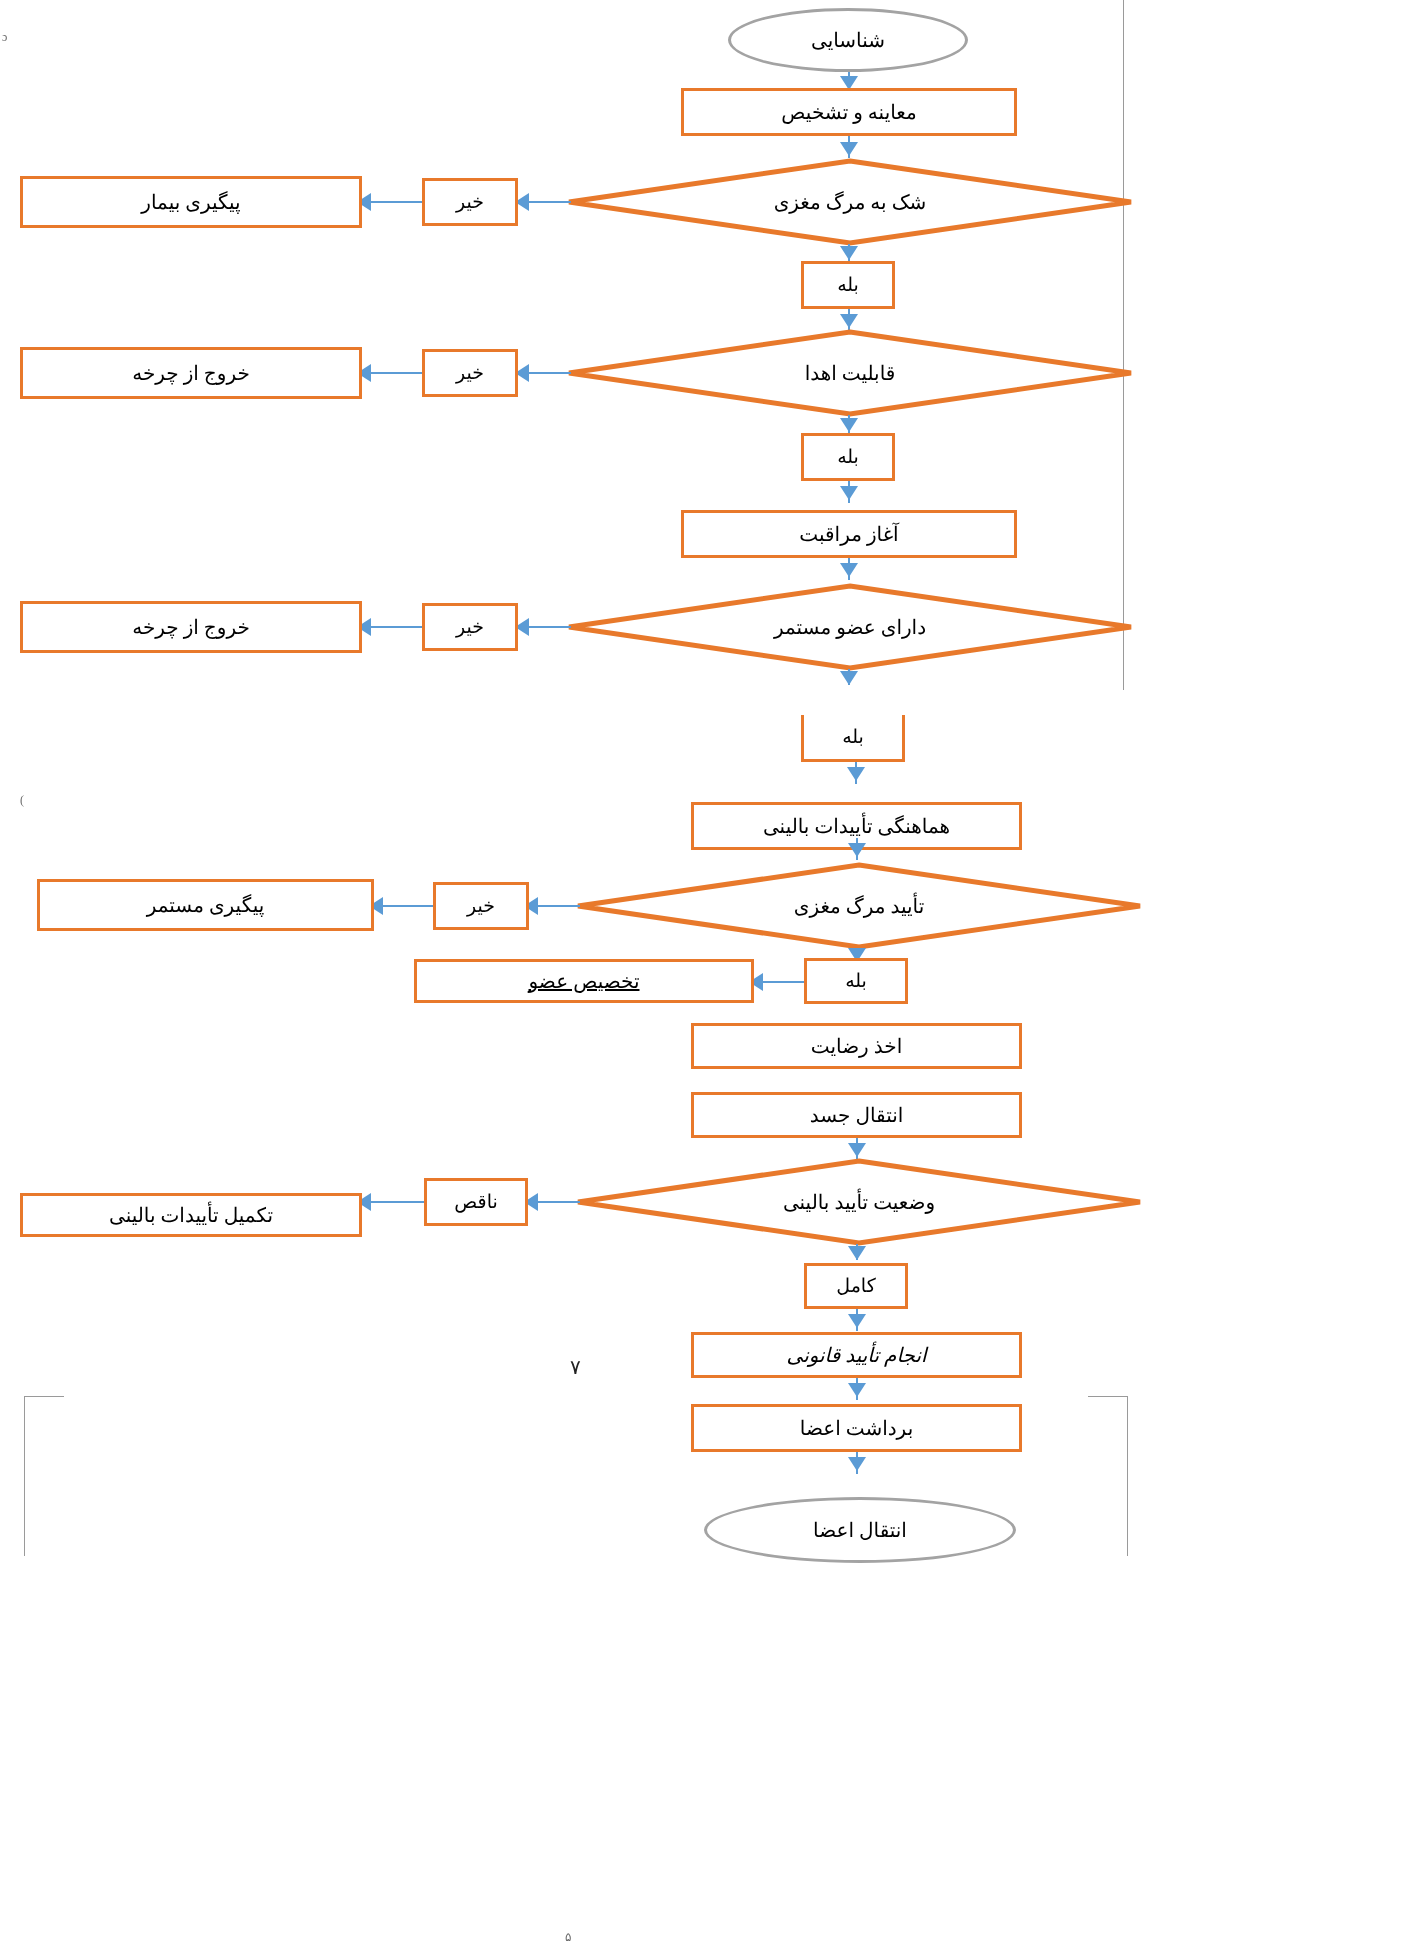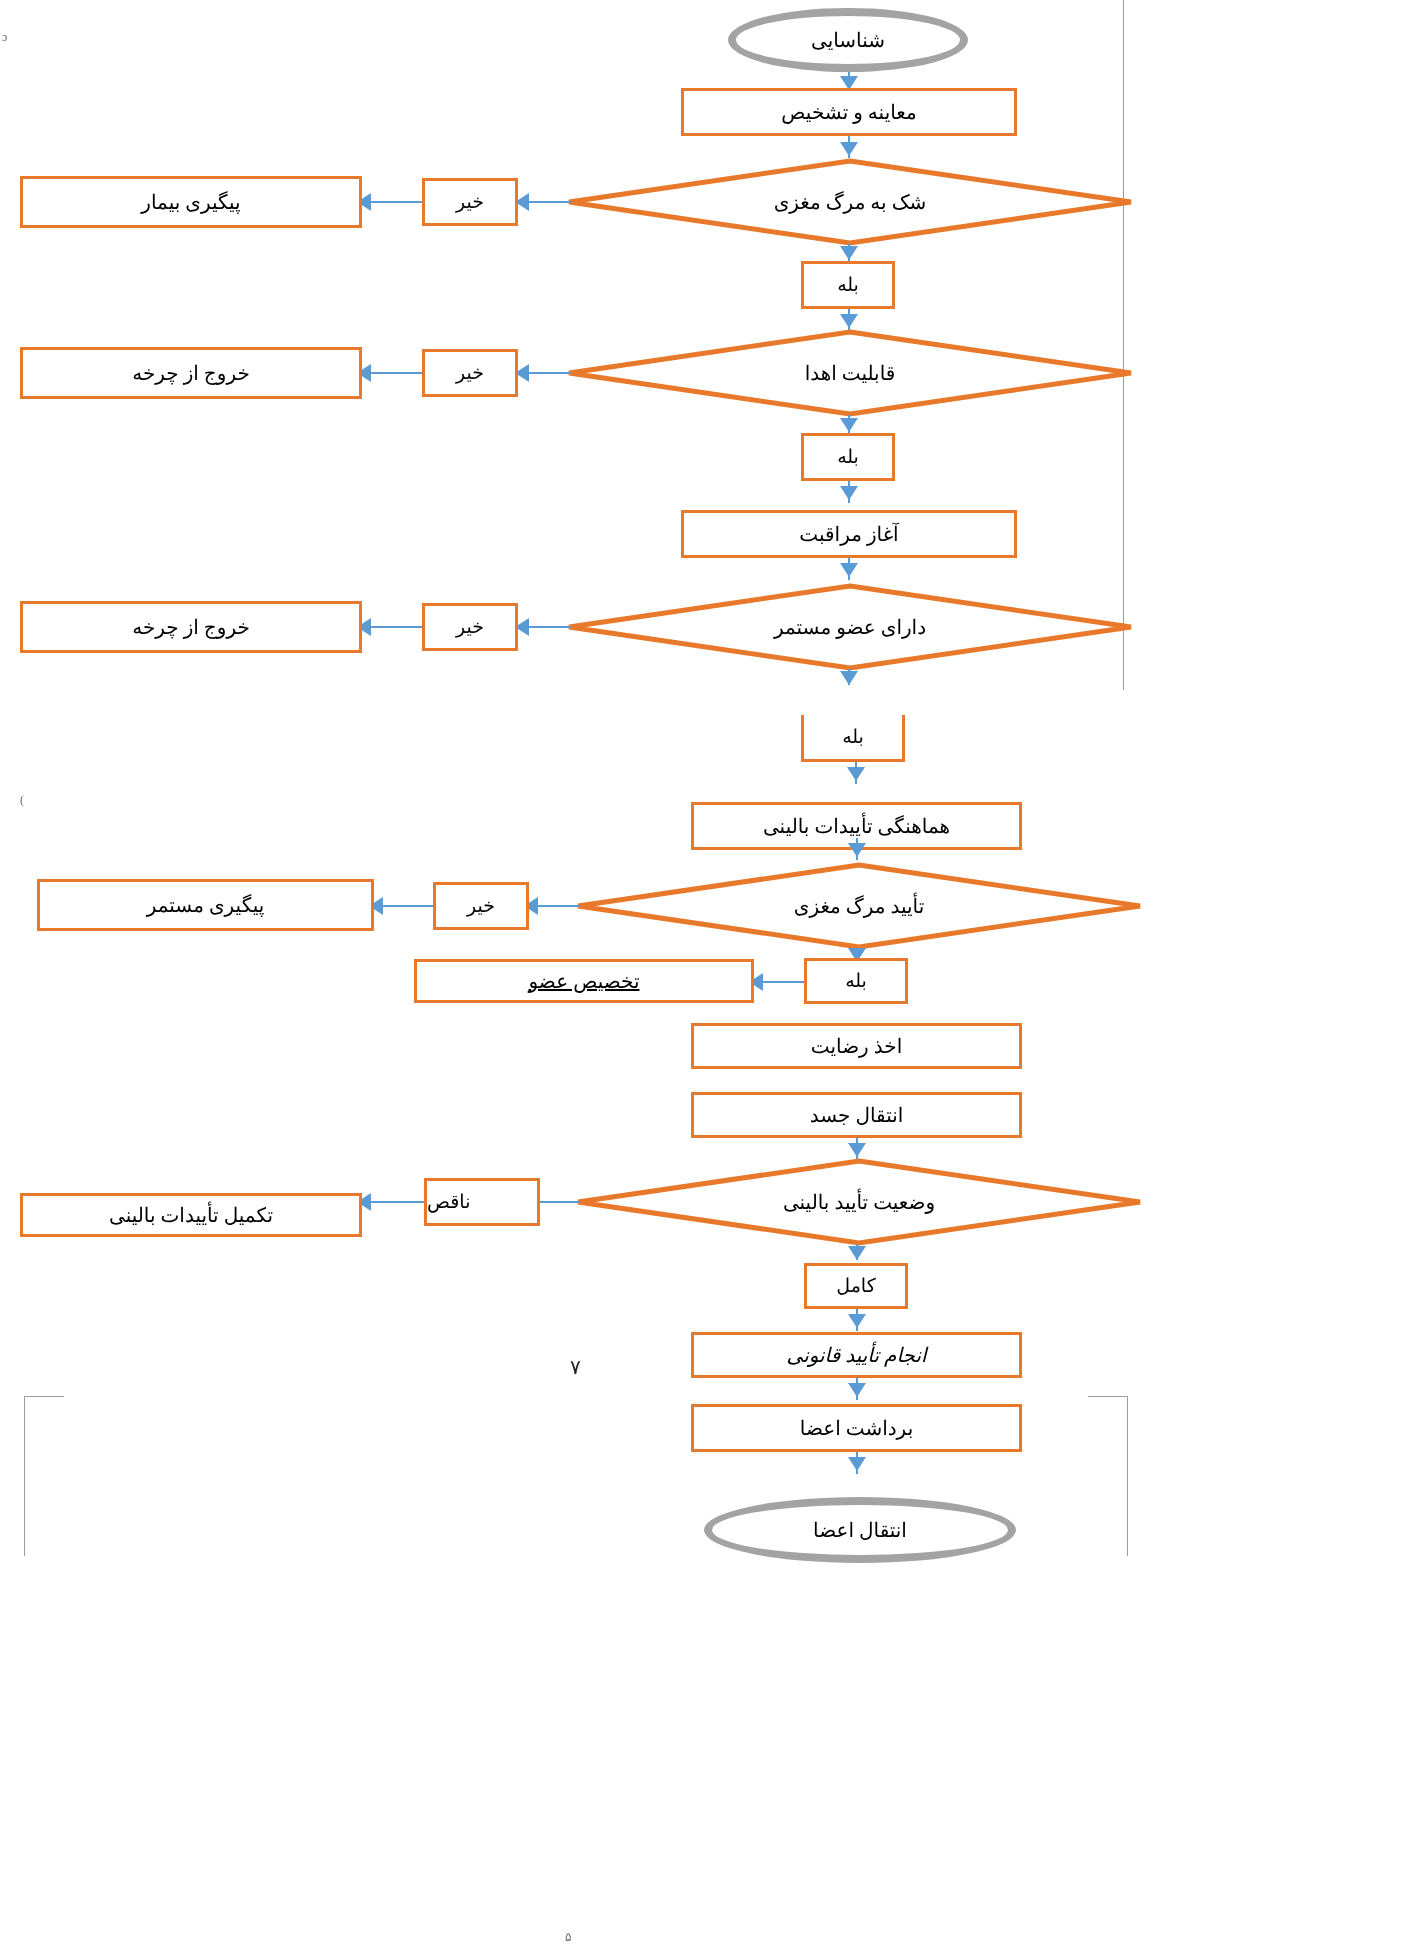--- a/index.html
+++ b/index.html
@@ -37,21 +37,21 @@
     border: 3px solid #E8792B;
   }
 
   
   .box-open-top {
     border: 3px solid #E8792B;
     border-top: none;
   }
 
   .ellipse {
-    border: 8px solid #a3a3a3;
+    border: 3px solid #a3a3a3;
     border-radius: 50% / 50%;
   }
 
   
   .diamond {
     position: absolute;
     box-sizing: border-box;
   }
   .diamond svg {
     position: absolute;
@@ -275,21 +275,21 @@
   <div class="diamond" style="left:575px; top:1158px; width:568px; height:88px;">
     <svg viewBox="0 0 568 88" preserveAspectRatio="none">
       <polygon points="284,3 565,44 284,85 3,44" fill="#ffffff" stroke="#E8792B" stroke-width="5"></polygon>
     </svg>
     <div class="dlabel fs-lg">
       <span>وضعیت تأیید بالینی</span>
     </div>
   </div>
   <div class="conn conn-h" style="left:532px; top:1201px; width:48px;"></div>
   <div class="arrow arrow-left" style="left:524px; top:1193px;"></div>
-  <div class="node box fs-md" style="left:424px; top:1178px; width:116px; height:48px;justify-content:flex-end;">
+  <div class="node box fs-md" style="left:424px; top:1178px; width:104px; height:48px;">
     <span>ناقص</span>
   </div>
   <div class="conn conn-h" style="left:368px; top:1201px; width:56px;"></div>
   <div class="arrow arrow-left" style="left:357px; top:1193px;"></div>
   <div class="node box fs-lg" style="left:20px; top:1176px; width:342px; height:44px;margin-top:17px;">
     <span>تکمیل تأییدات بالینی</span>
   </div>
   <div class="conn conn-v" style="left:856px; top:1244px; height:16px;"></div>
   <div class="arrow arrow-down" style="left:848px; top:1246px;"></div>
   <div class="node box fs-md" style="left:804px; top:1263px; width:104px; height:46px;">

